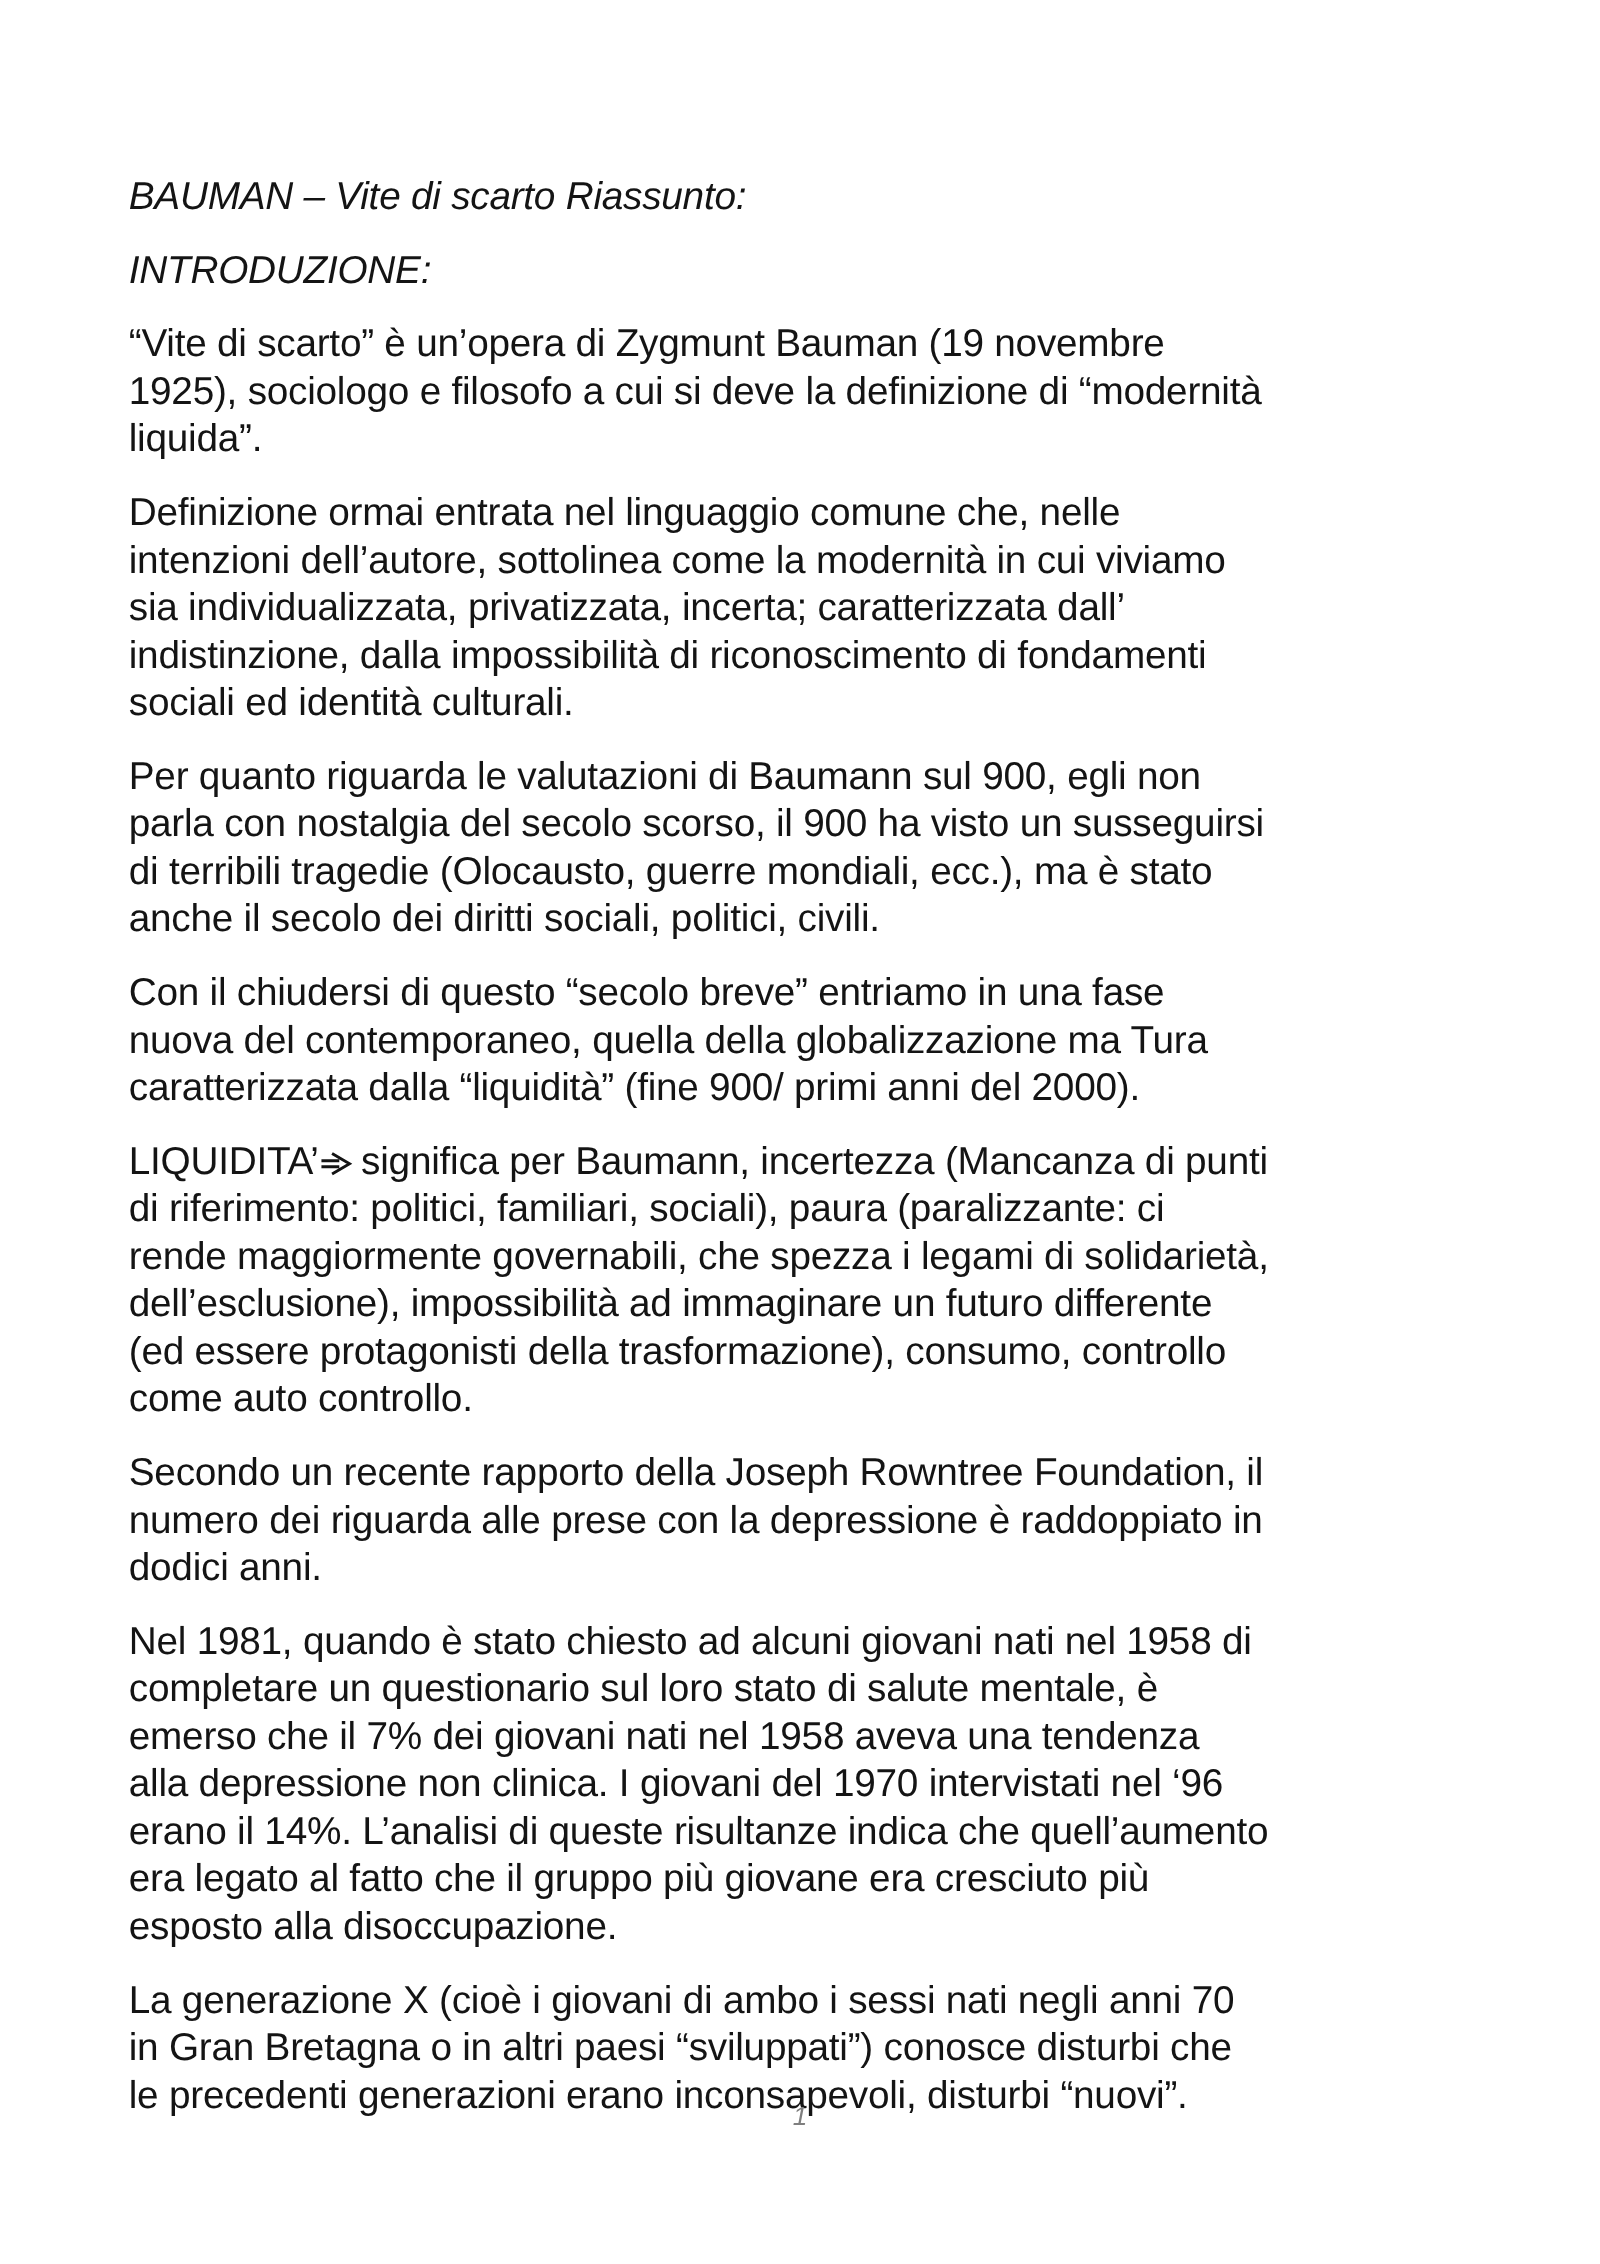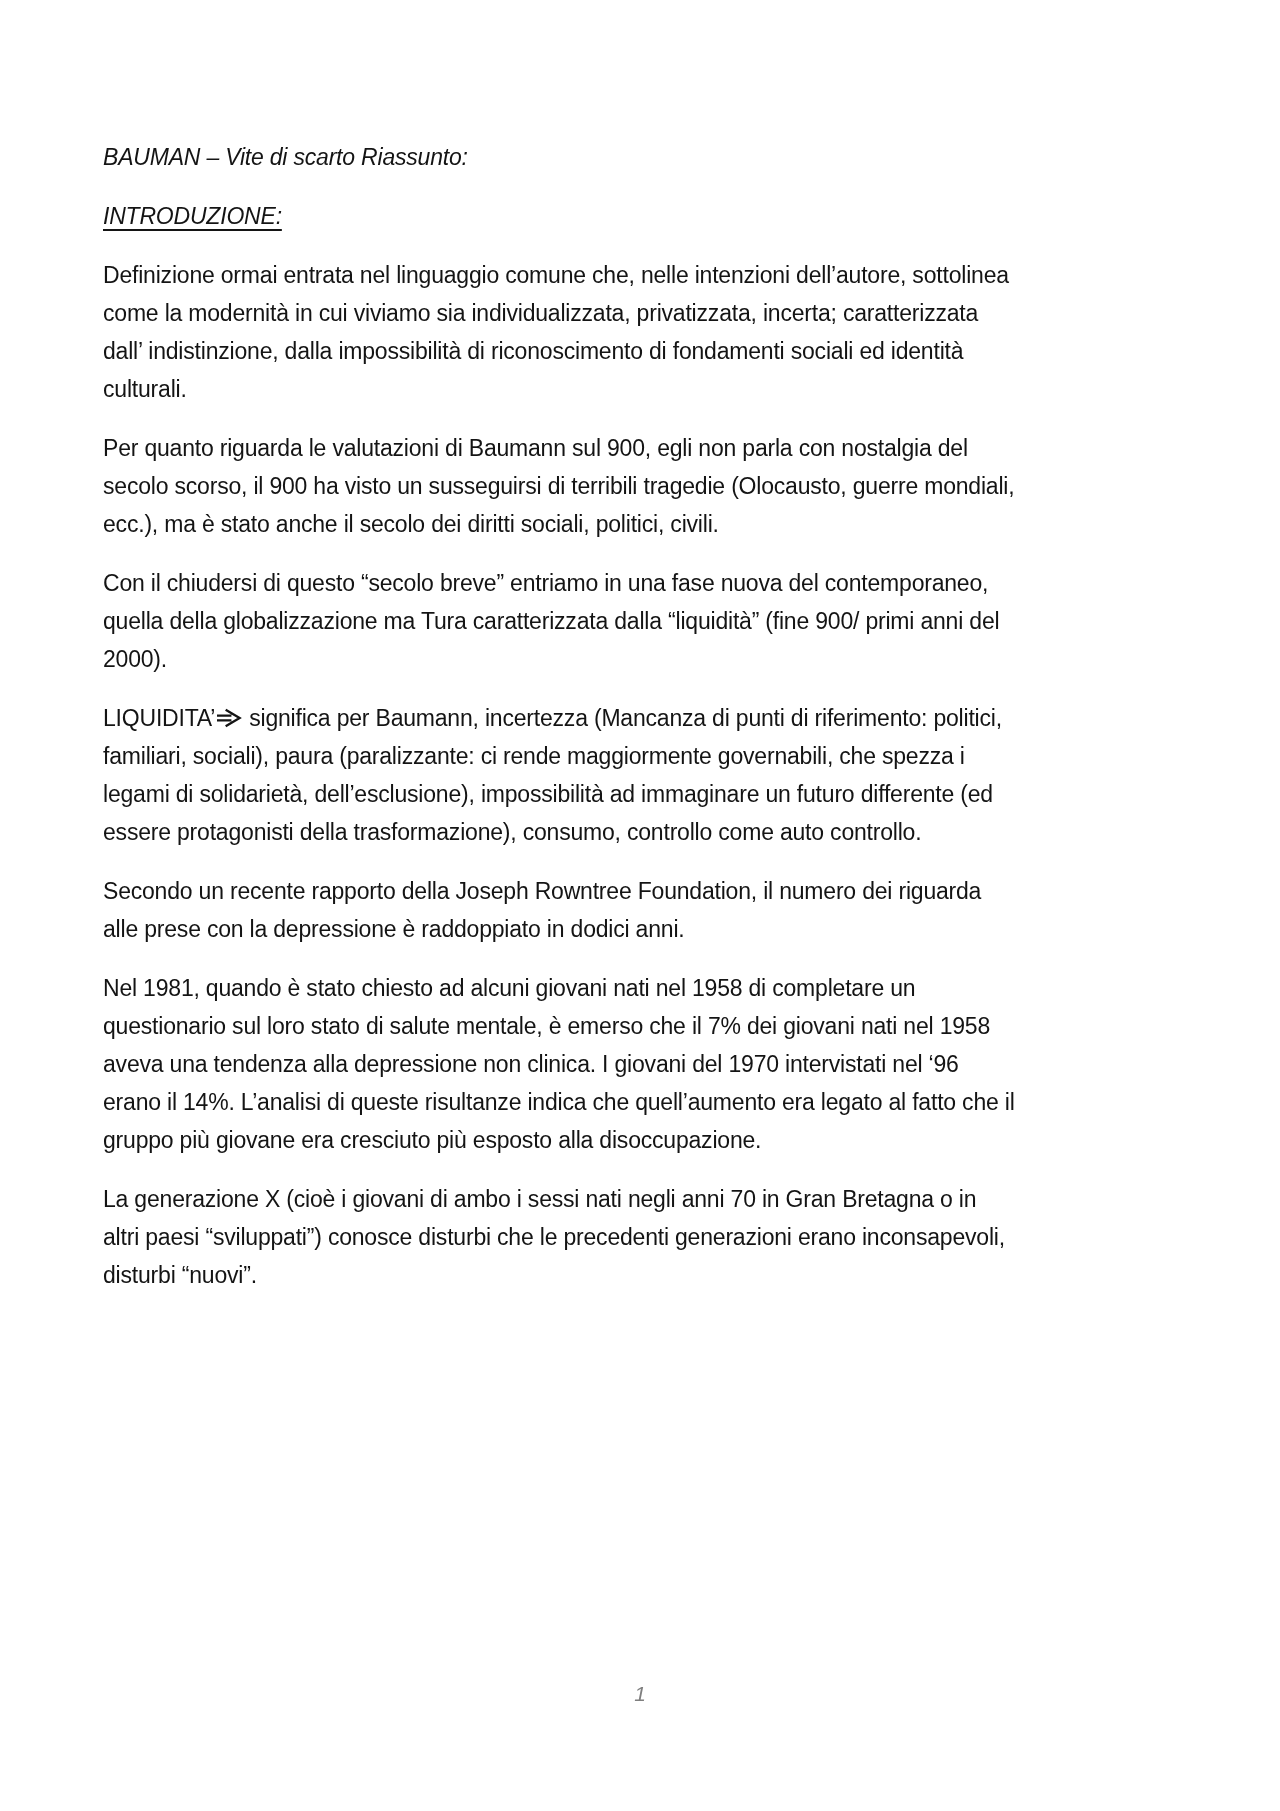--- a/index.html
+++ b/index.html
@@ -16,34 +16,33 @@
     color: #141414;
     overflow: hidden;
   }
   .content {
     position: absolute;
     top: 138px;
     left: 103px;
     width: 912px;
   }
   .para, .title, .heading {
-    font-size: 23px;
+    font-size: 31px;
     line-height: 38px;
     margin: 0 0 21px 0;
     text-align: left;
     letter-spacing: -0.2px;
   }
   .title {
     font-style: italic;
   }
   .heading {
     font-style: italic;
   }
   .heading .hu {
-    text-decoration: underline;
     text-decoration-thickness: 2px;
     text-underline-offset: 5px;
     margin-top: 20px;
   }
   .lead-term {
     font-weight: normal;
   }
   .arrow-icon {
     display: inline-block;
     margin: 0 7px 0 2px;
@@ -67,20 +66,21 @@
 </head>
 <body>
 
 <div class="page">
   <div class="content">
 
     <p class="title">BAUMAN – Vite di scarto Riassunto:</p>
 
     <p class="heading"><span class="hu">INTRODUZIONE:</span></p>
 
+    <p class="para">“Vite di scarto” è un’opera di Zygmunt Bauman (19 novembre 1925), sociologo e filosofo a cui si deve la definizione di “modernità liquida”.</p>
 
     <p class="para">Definizione ormai entrata nel linguaggio comune che, nelle intenzioni dell’autore, sottolinea come la modernità in cui viviamo sia individualizzata, privatizzata, incerta; caratterizzata dall’ indistinzione, dalla impossibilità di riconoscimento di fondamenti sociali ed identità culturali.</p>
 
     <p class="para">Per quanto riguarda le valutazioni di Baumann sul 900, egli non parla con nostalgia del secolo scorso, il 900 ha visto un susseguirsi di terribili tragedie (Olocausto, guerre mondiali, ecc.), ma è stato anche il secolo dei diritti sociali, politici, civili.</p>
 
     <p class="para">Con il chiudersi di questo “secolo breve” entriamo in una fase nuova del contemporaneo, quella della globalizzazione ma Tura caratterizzata dalla “liquidità” (fine 900/ primi anni del 2000).</p>
 
     <p class="para"><span class="lead-term">LIQUIDITA’</span><span class="arrow-icon"><svg width="25" height="20" viewBox="0 0 26 20" aria-hidden="true">
             <path d="M0 7.5 H15 M0 12.5 H15 M9 1.5 L23.5 10 L9 18.5" fill="none" stroke="currentColor" stroke-width="2.4"></path>
           </svg></span><span>significa per Baumann, incertezza (Mancanza di punti di riferimento: politici, familiari, sociali), paura (paralizzante: ci rende maggiormente governabili, che spezza i legami di solidarietà, dell’esclusione), impossibilità ad immaginare un futuro differente (ed essere protagonisti della trasformazione), consumo, controllo come auto controllo.</span></p>

